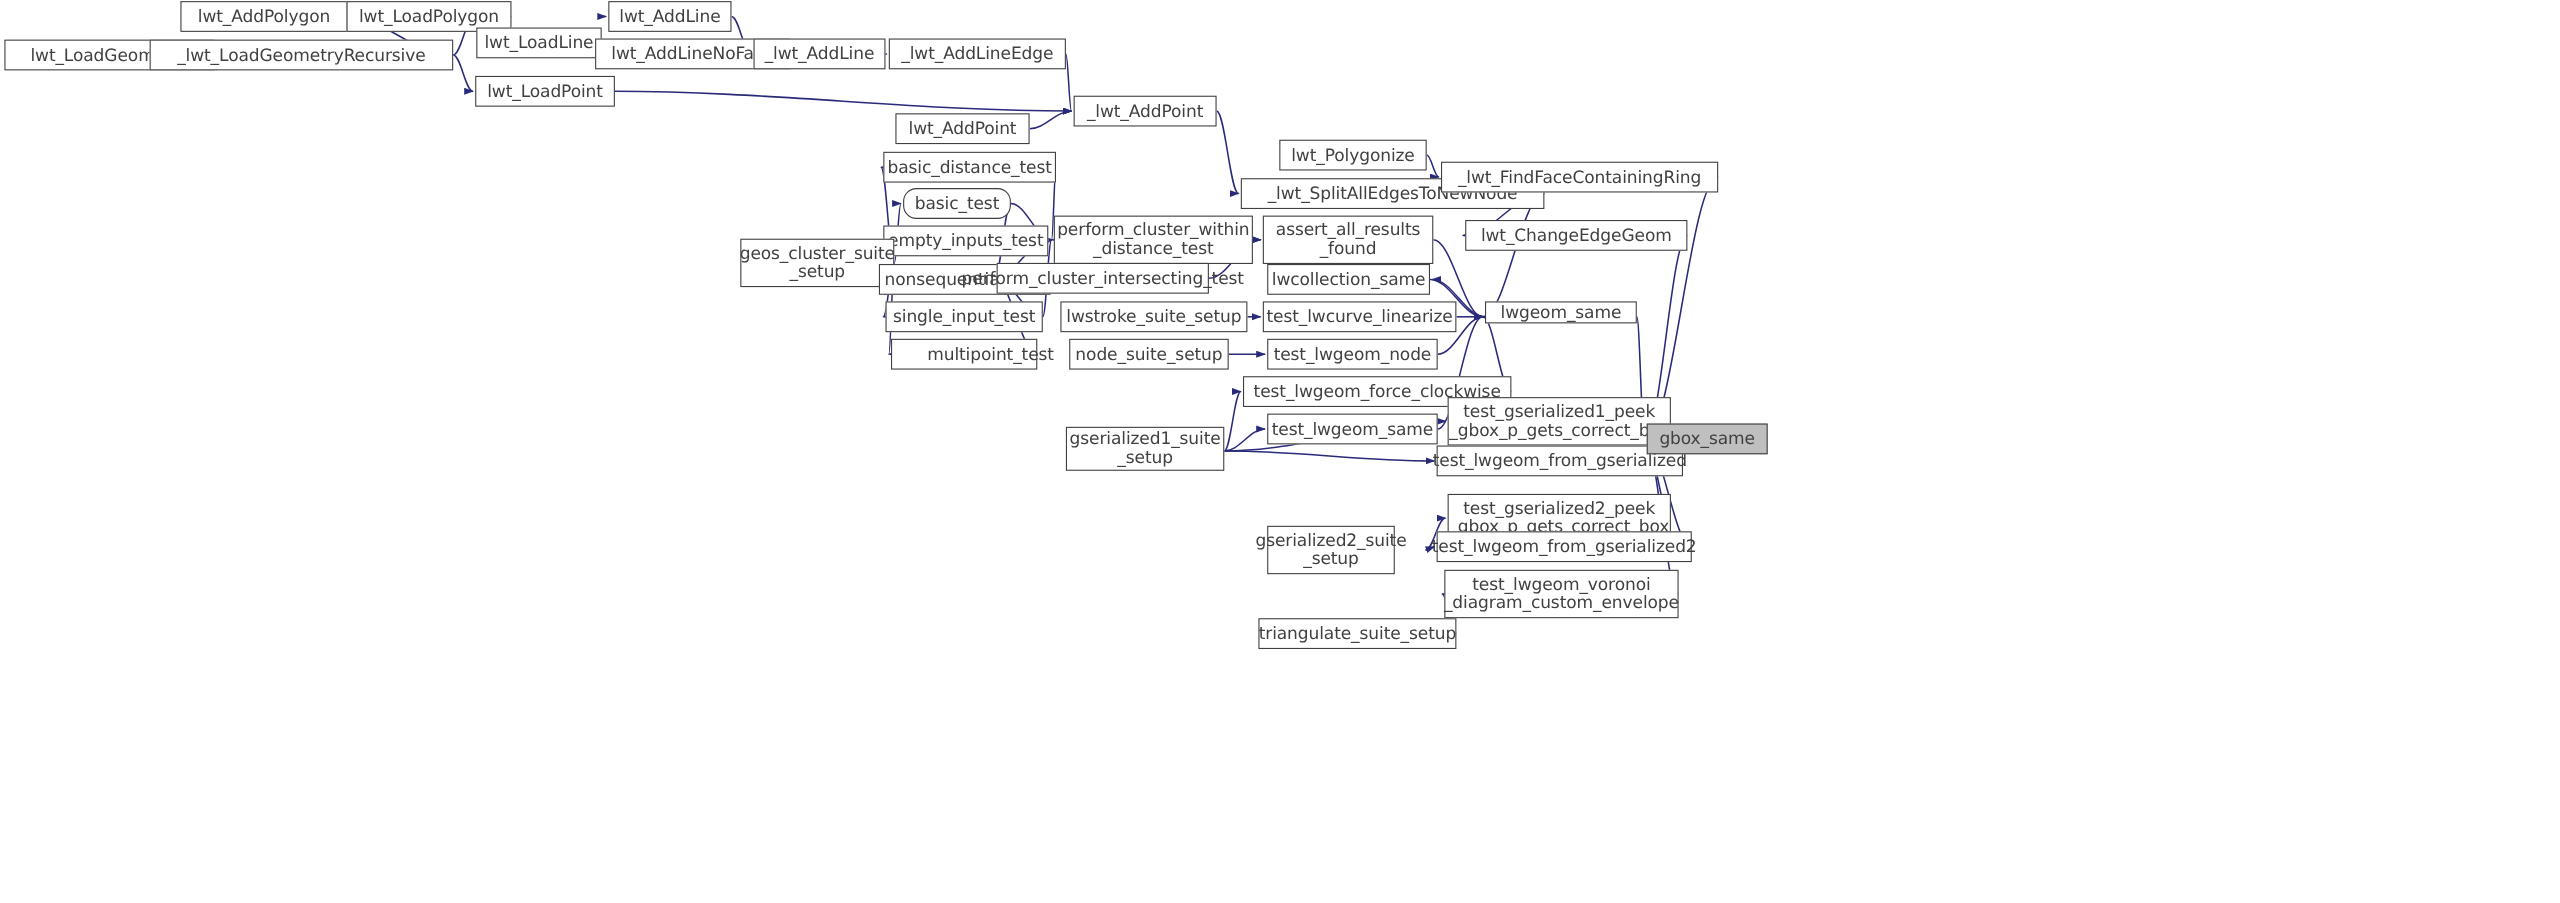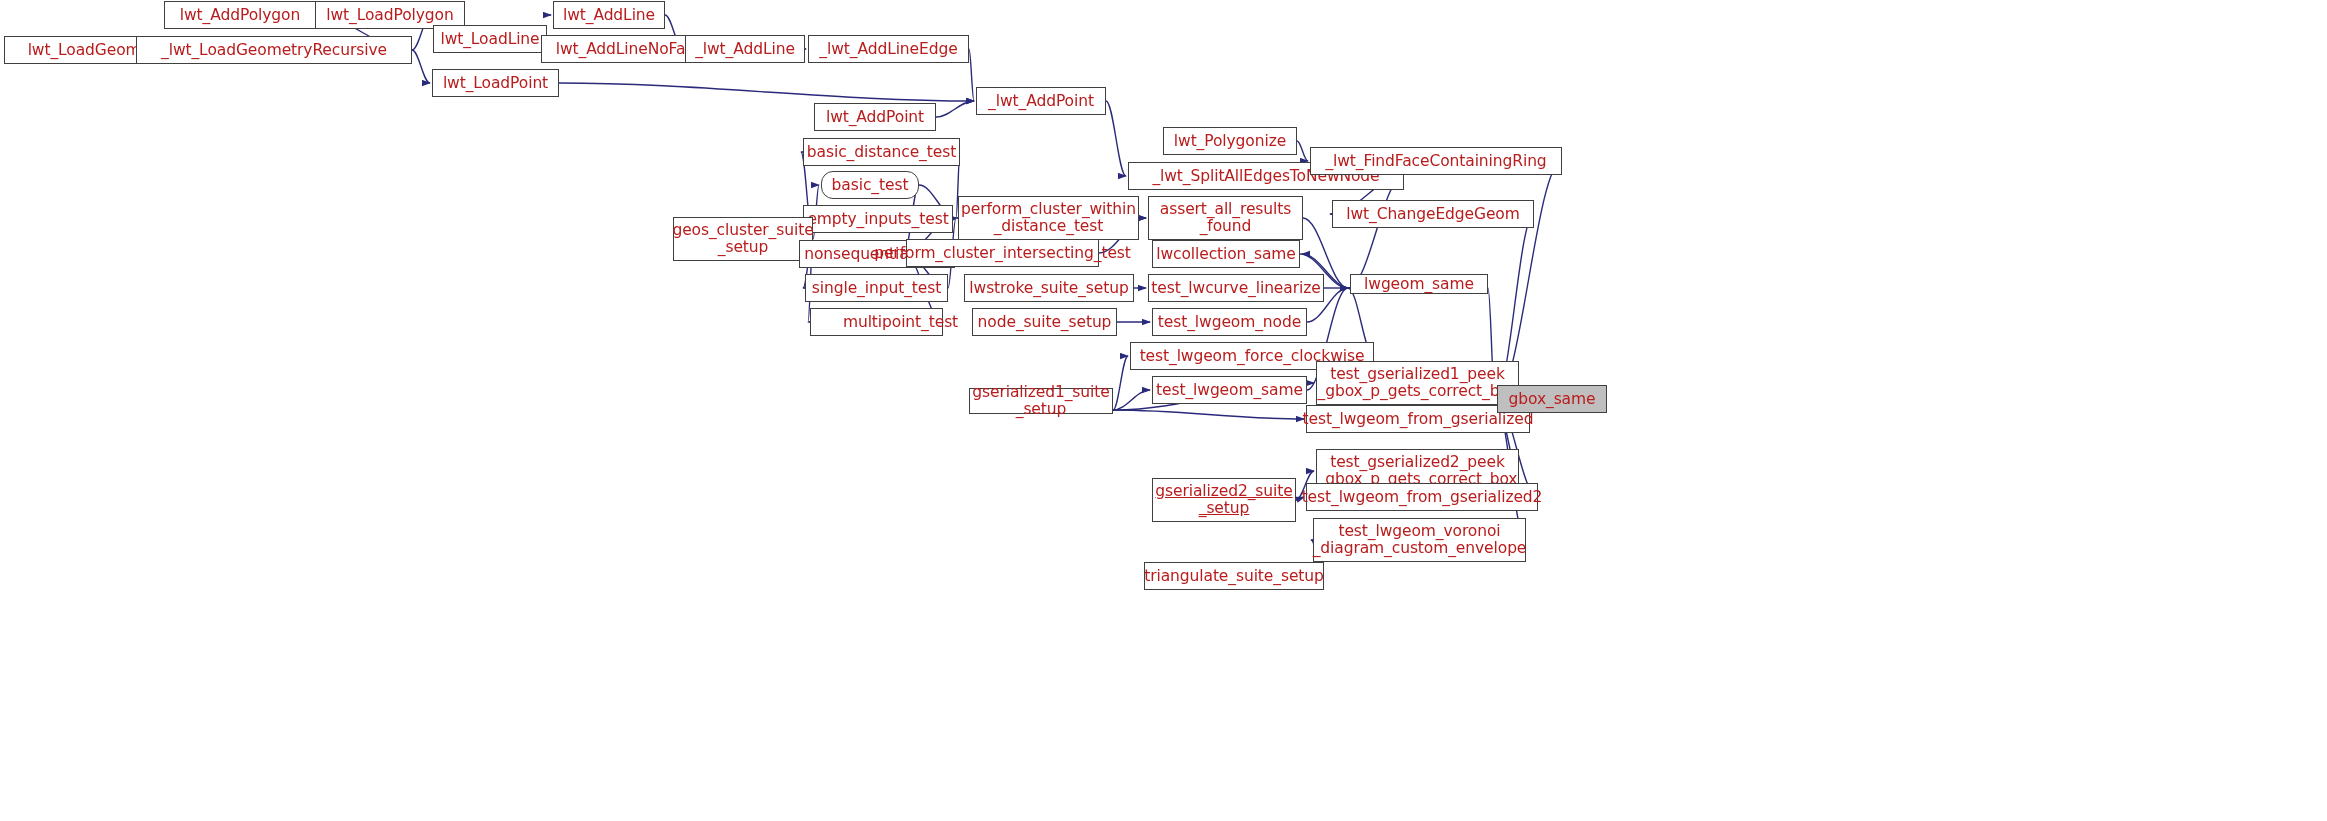--- a/index.html
+++ b/index.html
@@ -20,21 +20,21 @@
     left: 0; top: 0;
     width: 2327px;
     height: 821px;
     pointer-events: none;
   }
   .node {
     position: absolute;
     box-sizing: border-box;
     border: 1px solid #404040;
     background: #ffffff;
-    color: #b91c1c;
+    color: #404040;
     font-size: 15.5px;
     line-height: 1.08;
     display: flex;
     align-items: center;
     justify-content: center;
     text-align: center;
     white-space: pre-line;
     letter-spacing: -0.1px;
     z-index: 5;
   }
@@ -144,28 +144,28 @@
       <div class="node" style="left: 1148px; top: 196px; width: 155px; height: 44px;">assert_all_results
 _found</div>
       <div class="node" style="left: 1152px; top: 240px; width: 148px; height: 28px;">lwcollection_same</div>
       <div class="node" style="left: 964px; top: 274px; width: 170px; height: 28px;">lwstroke_suite_setup</div>
       <div class="node" style="left: 1148px; top: 274px; width: 176px; height: 28px;">test_lwcurve_linearize</div>
       <div class="node" style="left: 972px; top: 308px; width: 145px; height: 28px;">node_suite_setup</div>
       <div class="node" style="left: 1152px; top: 308px; width: 155px; height: 28px;">test_lwgeom_node</div>
       <div class="node" style="left: 1350px; top: 274px; width: 138px; height: 20px;">lwgeom_same</div>
       <div class="node" style="left: 1130px; top: 342px; width: 244px; height: 28px;">test_lwgeom_force_clockwise</div>
       <div class="node" style="left: 1152px; top: 376px; width: 155px; height: 28px;">test_lwgeom_same</div>
-      <div class="node" style="left: 969px; top: 388px; width: 144px; height: 26px;">gserialized1_suite
+      <div class="node" style="left: 969px; top: 388px; width: 144px; height: 40px;">gserialized1_suite
 _setup</div>
       <div class="node" style="left: 1316px; top: 361px; width: 203px; height: 44px;">test_gserialized1_peek
 _gbox_p_gets_correct_box</div>
       <div class="node" style="left: 1306px; top: 405px; width: 224px; height: 28px;">test_lwgeom_from_gserialized</div>
       <div class="node" style="left: 1316px; top: 449px; width: 203px; height: 44px;">test_gserialized2_peek
 _gbox_p_gets_correct_box</div>
-      <div class="node" style="left: 1152px; top: 478px; width: 144px; height: 44px; text-decoration: underline;">gserialized2_suite
+      <div class="node" style="left: 1152px; top: 478px; width: 116px; height: 44px;">gserialized2_suite
 _setup</div>
       <div class="node" style="left: 1306px; top: 483px; width: 232px; height: 28px;">test_lwgeom_from_gserialized2</div>
       <div class="node" style="left: 1144px; top: 562px; width: 180px; height: 28px;">triangulate_suite_setup</div>
       <div class="node" style="left: 1313px; top: 518px; width: 213px; height: 44px;">test_lwgeom_voronoi
 _diagram_custom_envelope</div>
       <div class="node highlight" style="left: 1497px; top: 385px; width: 110px; height: 28px;">gbox_same</div>
     </div>
 </div>
 
 </body></html>

